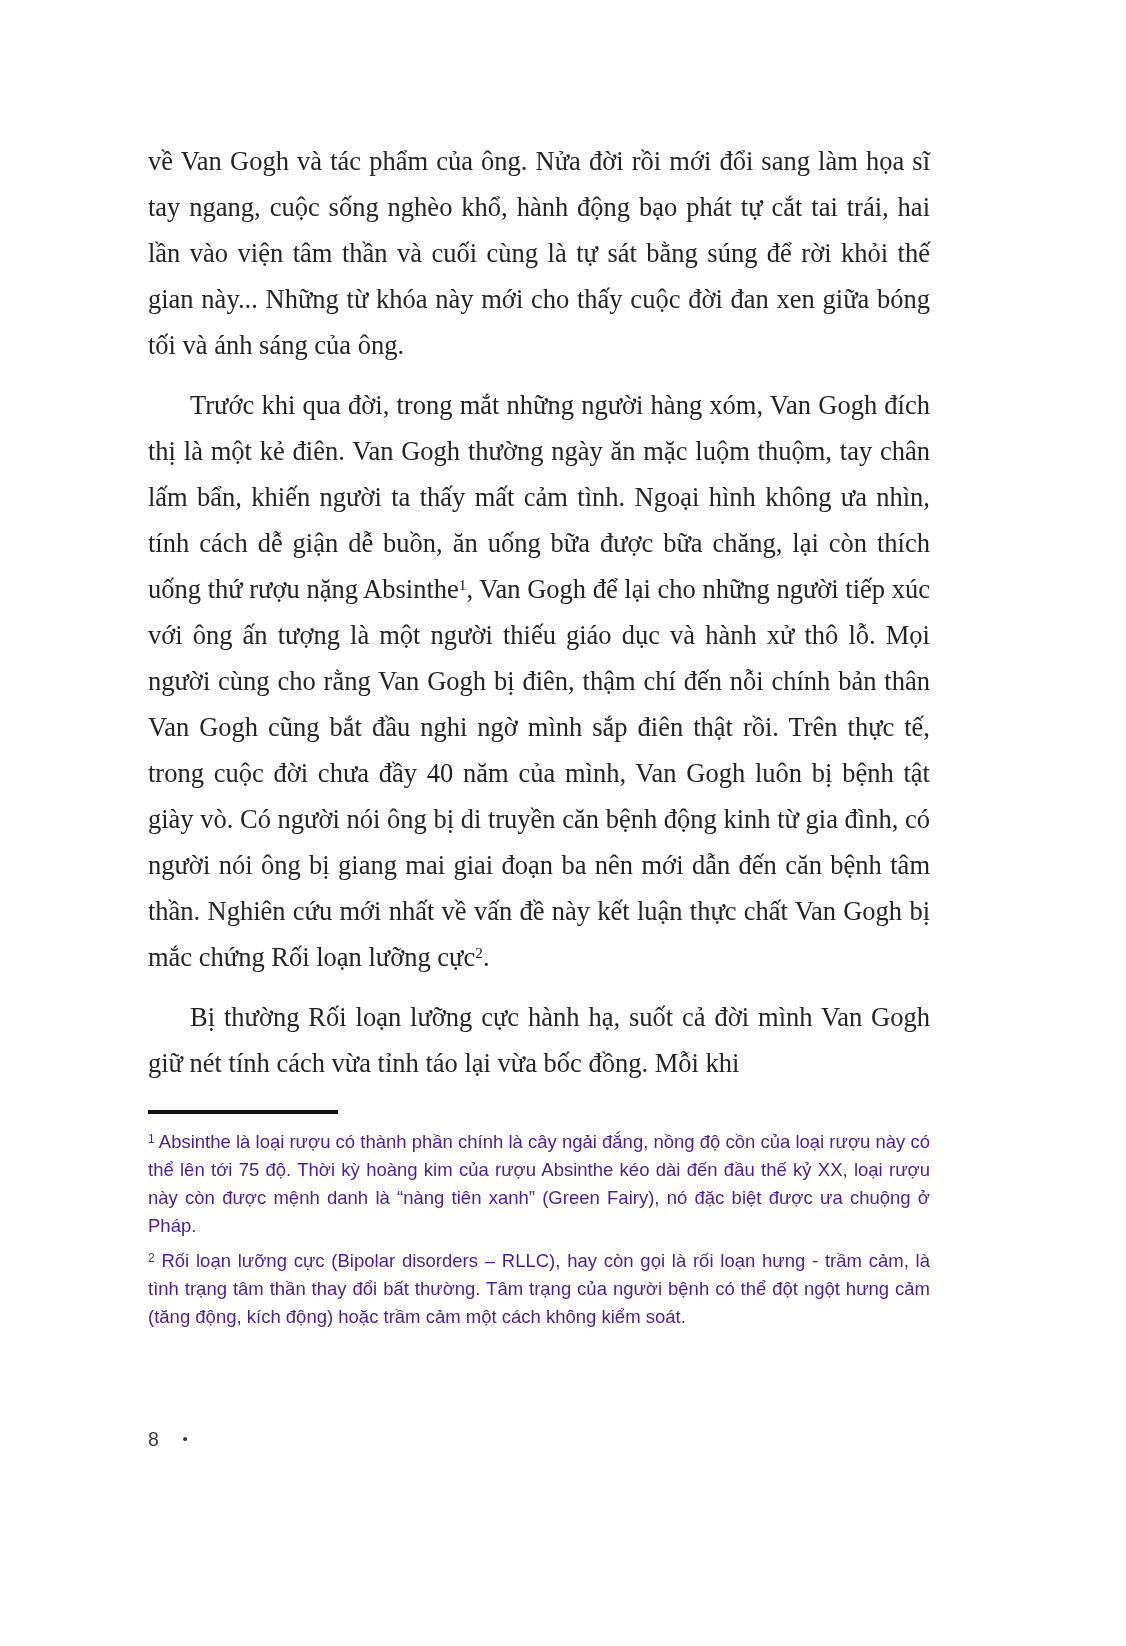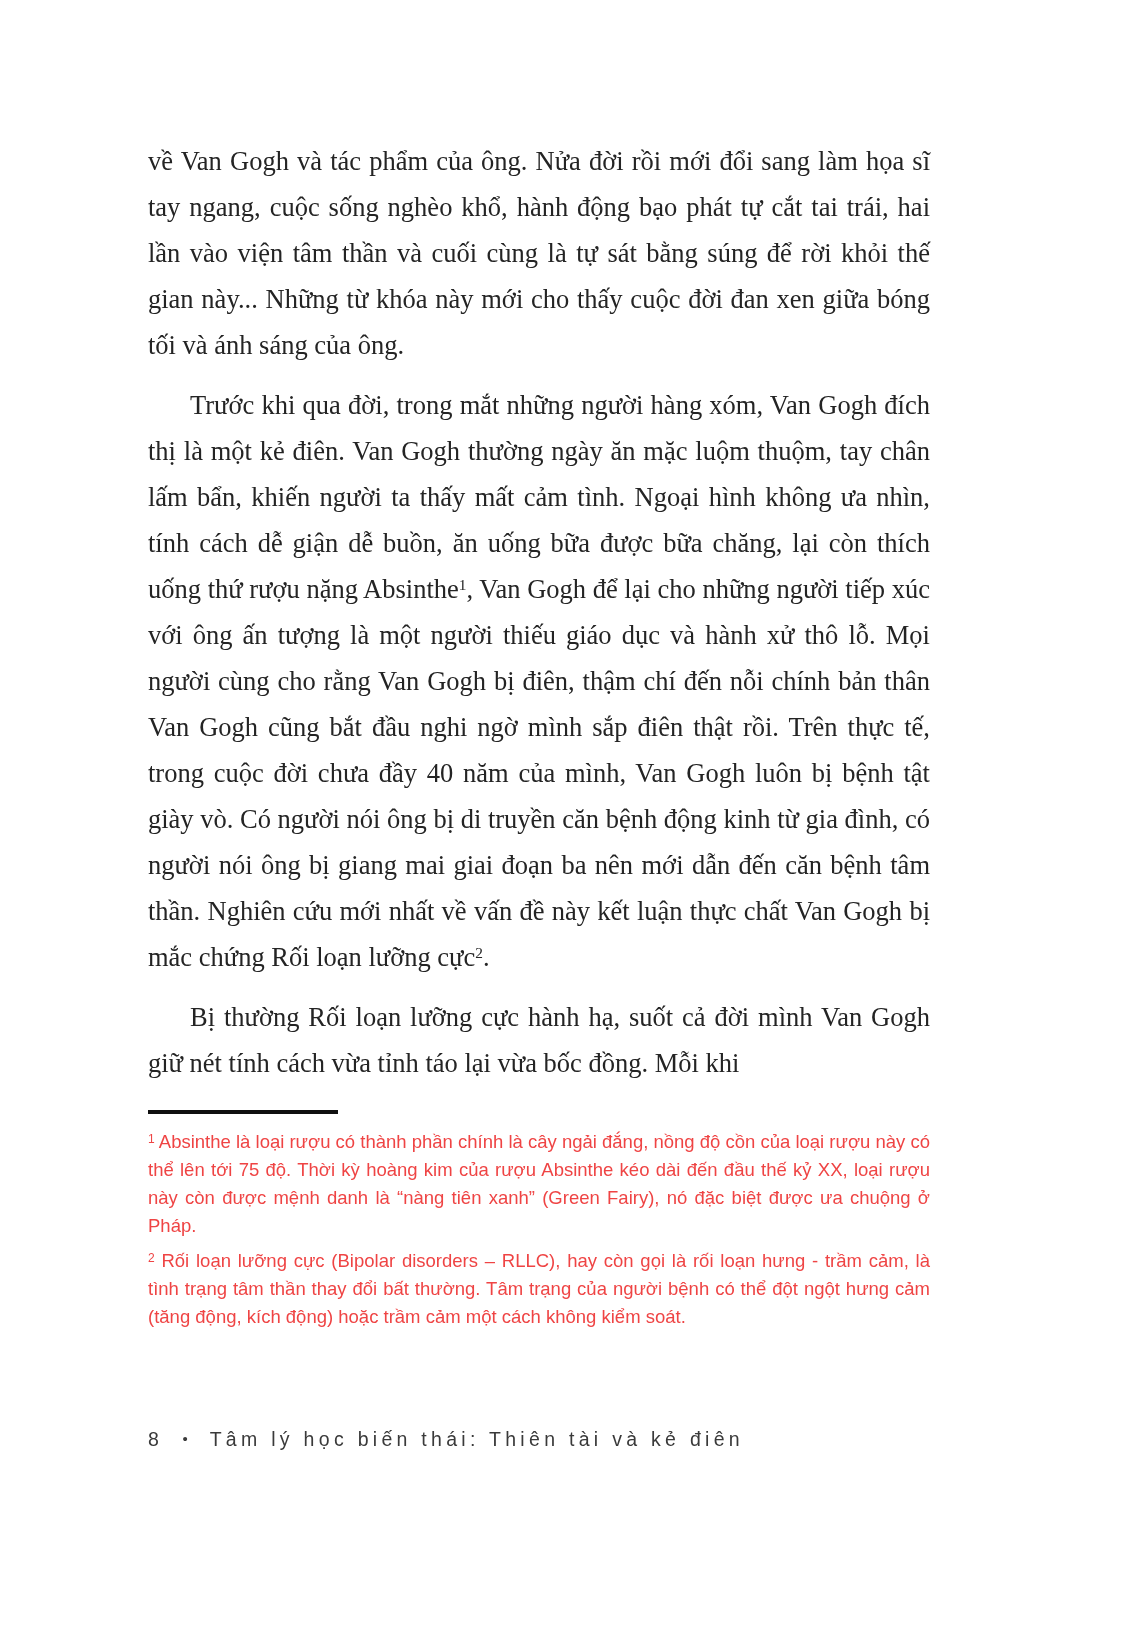--- a/index.html
+++ b/index.html
@@ -31,21 +31,21 @@
   .footnote-rule {
     width: 190px;
     height: 0;
     border-top: 4px solid #101010;
     margin: 24px 0 14px 0;
   }
   .footnotes {
     font-family: "Liberation Sans", "DejaVu Sans", sans-serif;
     font-size: 18.5px;
     line-height: 28px;
-    color: #ef4444;
+    color: #4c1d95;
     text-align: justify;
   }
   .footnote { margin-bottom: 7px; }
   sup.fn-marker {
     font-size: 0.65em;
     line-height: 0;
     vertical-align: baseline;
     position: relative;
     top: -0.45em;
   }
@@ -81,16 +81,15 @@
   <div class="footnote-rule"></div>
 
   <section class="footnotes">
     <p class="footnote"><sup class="fn-marker">1</sup> <span>Absinthe là loại rượu có thành phần chính là cây ngải đắng, nồng độ cồn của loại rượu này có thể lên tới 75 độ. Thời kỳ hoàng kim của rượu Absinthe kéo dài đến đầu thế kỷ XX, loại rượu này còn được mệnh danh là “nàng tiên xanh” (Green Fairy), nó đặc biệt được ưa chuộng ở Pháp.</span></p>
     <p class="footnote"><sup class="fn-marker">2</sup> <span>Rối loạn lưỡng cực (Bipolar disorders – RLLC), hay còn gọi là rối loạn hưng - trầm cảm, là tình trạng tâm thần thay đổi bất thường. Tâm trạng của người bệnh có thể đột ngột hưng cảm (tăng động, kích động) hoặc trầm cảm một cách không kiểm soát.</span></p>
   </section>
 
   <footer class="page-footer">
     <span class="page-num">8</span>
     <span class="bullet">•</span>
-    <span class="book-title">Tâm lý học biến thái: Thiên tài và kẻ điên</span>
   </footer>
 
 </div>
 
 </body></html>

